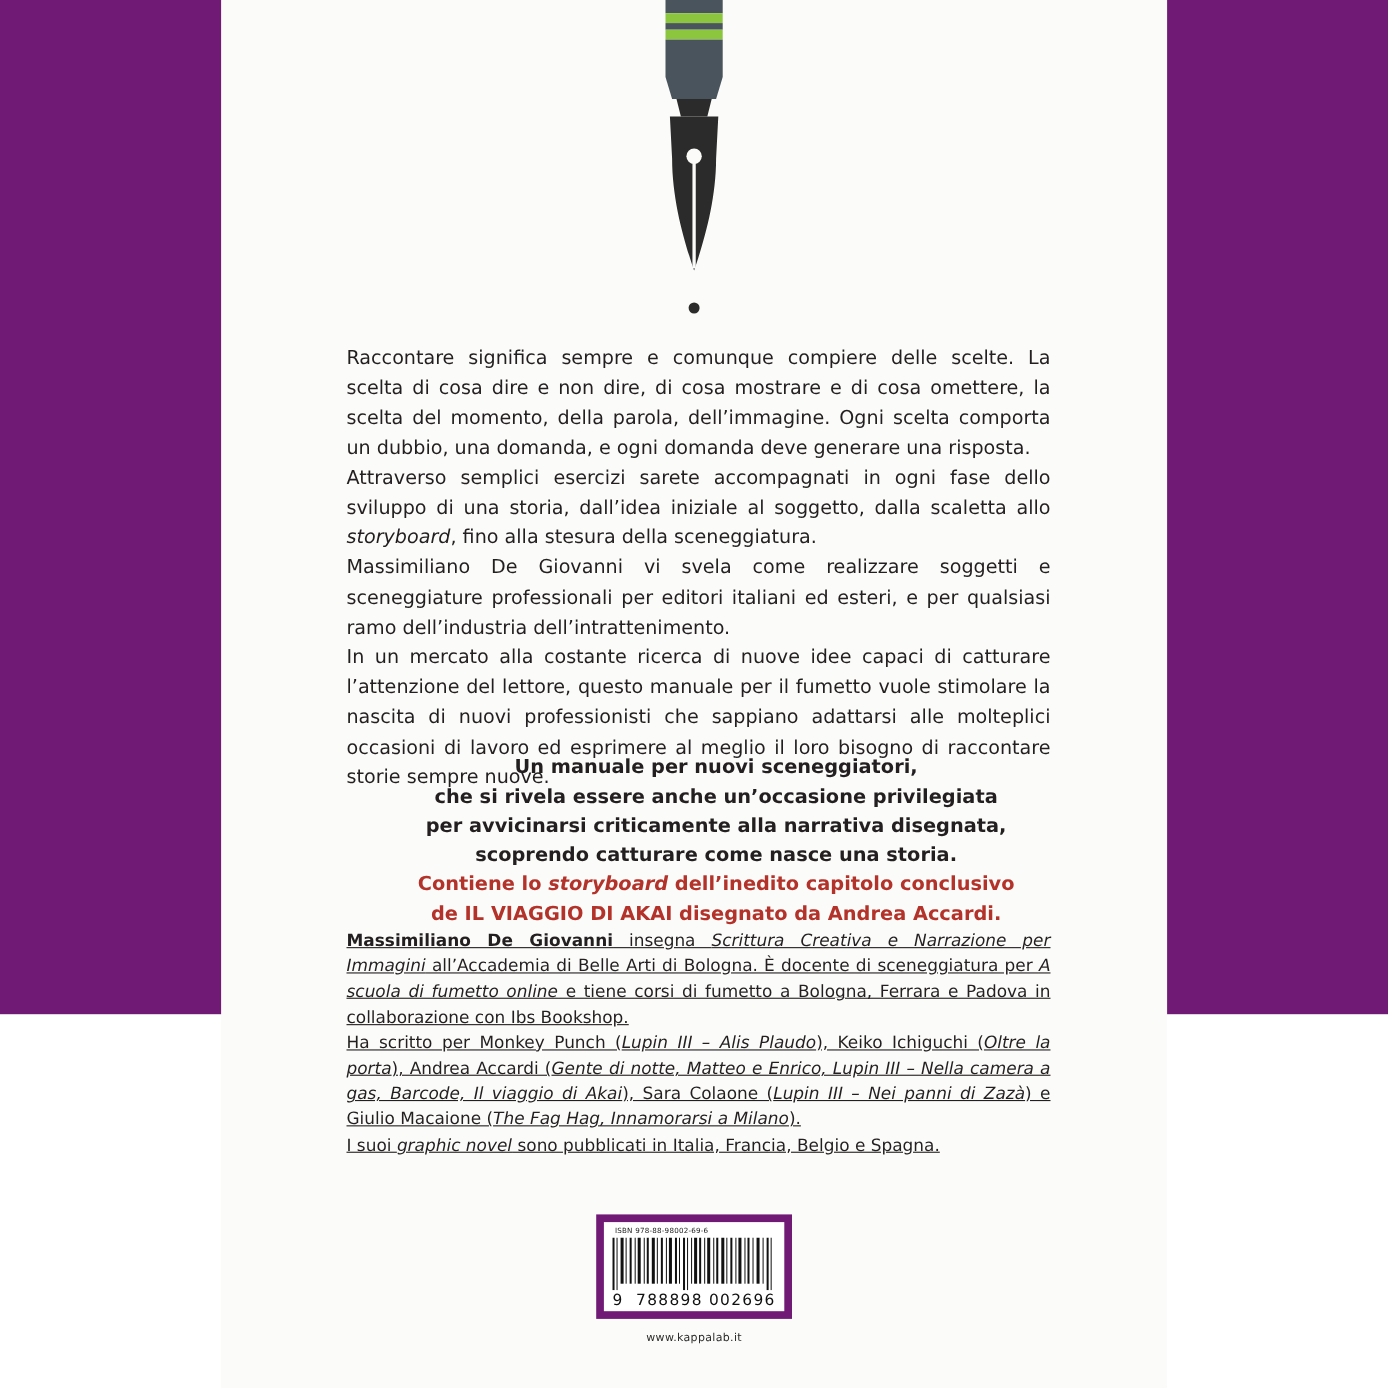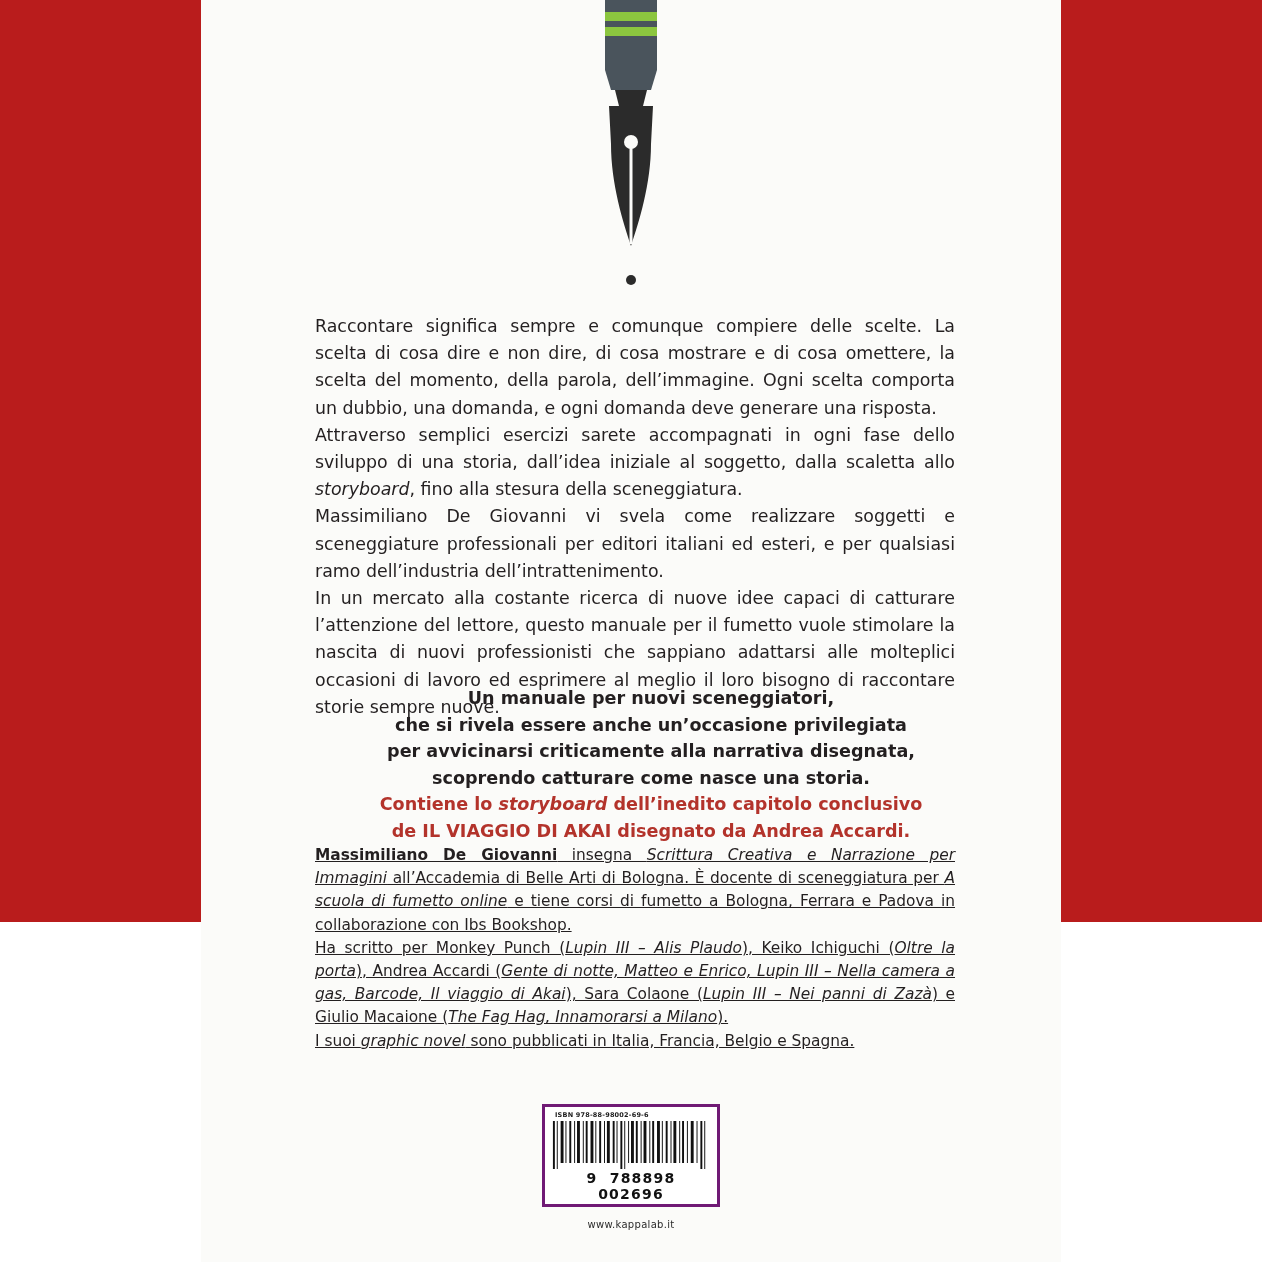--- a/index.html
+++ b/index.html
@@ -10,21 +10,21 @@
   body {
     width: 1262px;
     height: 1262px;
     font-family: "DejaVu Sans", sans-serif;
     overflow: hidden;
   }
   #page {
     position: relative;
     width: 1262px;
     height: 922px;
-    background: #b91c1c;
+    background: #701a75;
   }
   
   #cover {
     position: absolute;
     left: 201px;
     top: 0px;
     width: 860px;
     height: 1262px;
     background: #fbfbf9;
     box-sizing: border-box;
@@ -93,26 +93,25 @@
   
   #barcode-block {
     position: absolute;
     left: 50%;
     transform: translateX(-50%);
     top: 1104px;
     width: 178px;
     text-align: center;
   }
   #barcode-box {
-    border: 3px solid #701a75;
+    border: 7px solid #701a75;
     background: #ffffff;
     padding: 4px 6px 2px 6px;
     box-sizing: border-box;
     width: 178px;
-    font-weight: bold;
   }
   #isbn-top {
     font-family: "DejaVu Sans", sans-serif;
     font-size: 6.5px;
     letter-spacing: 0.2px;
     color: #1a1a1a;
     text-align: left;
     padding-left: 4px;
     margin-bottom: 2px;
   }

